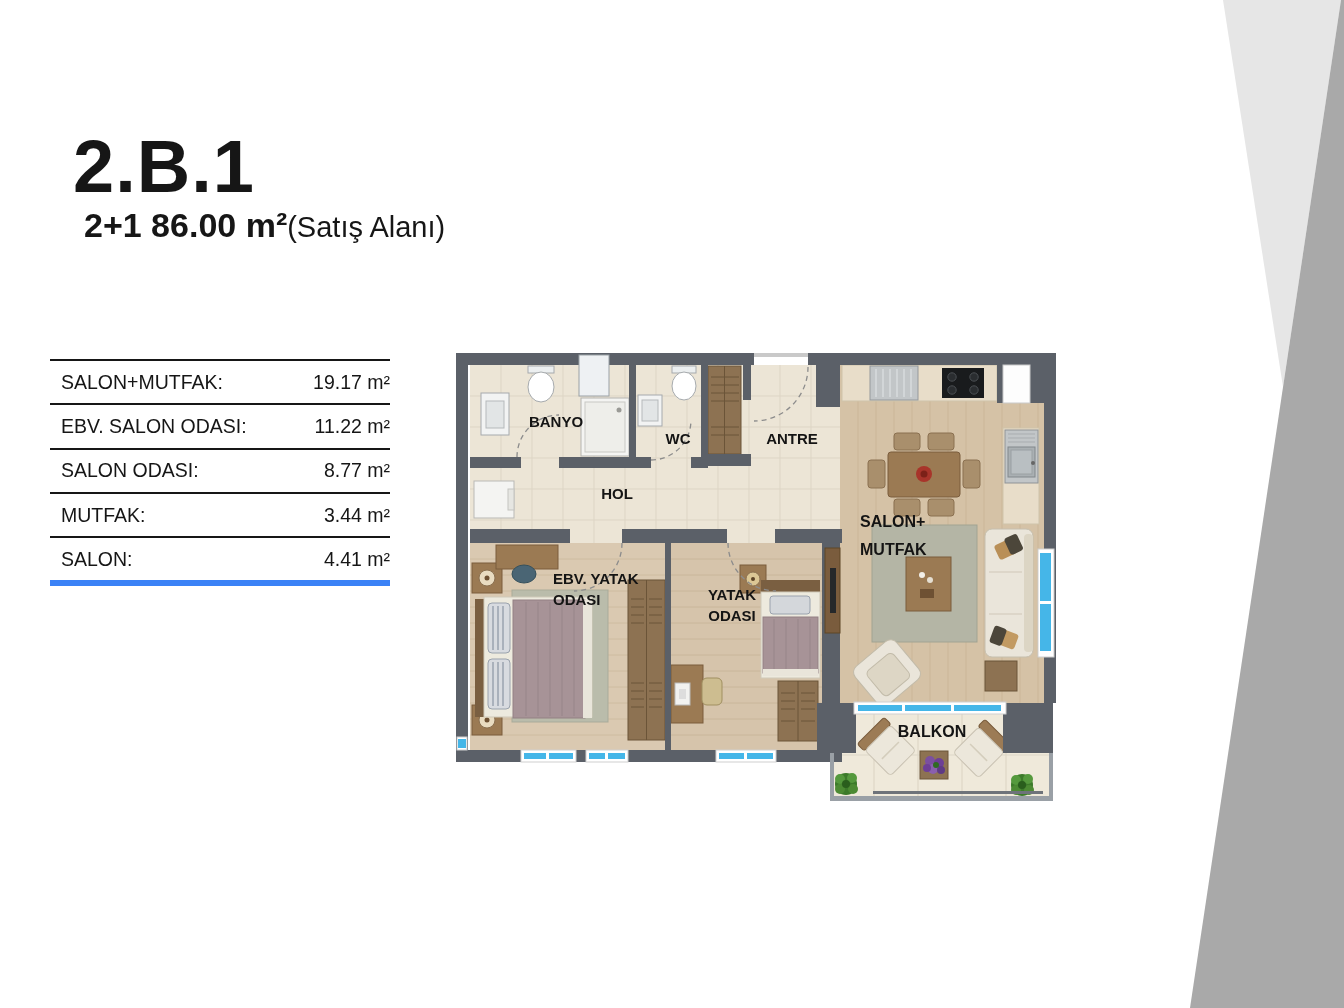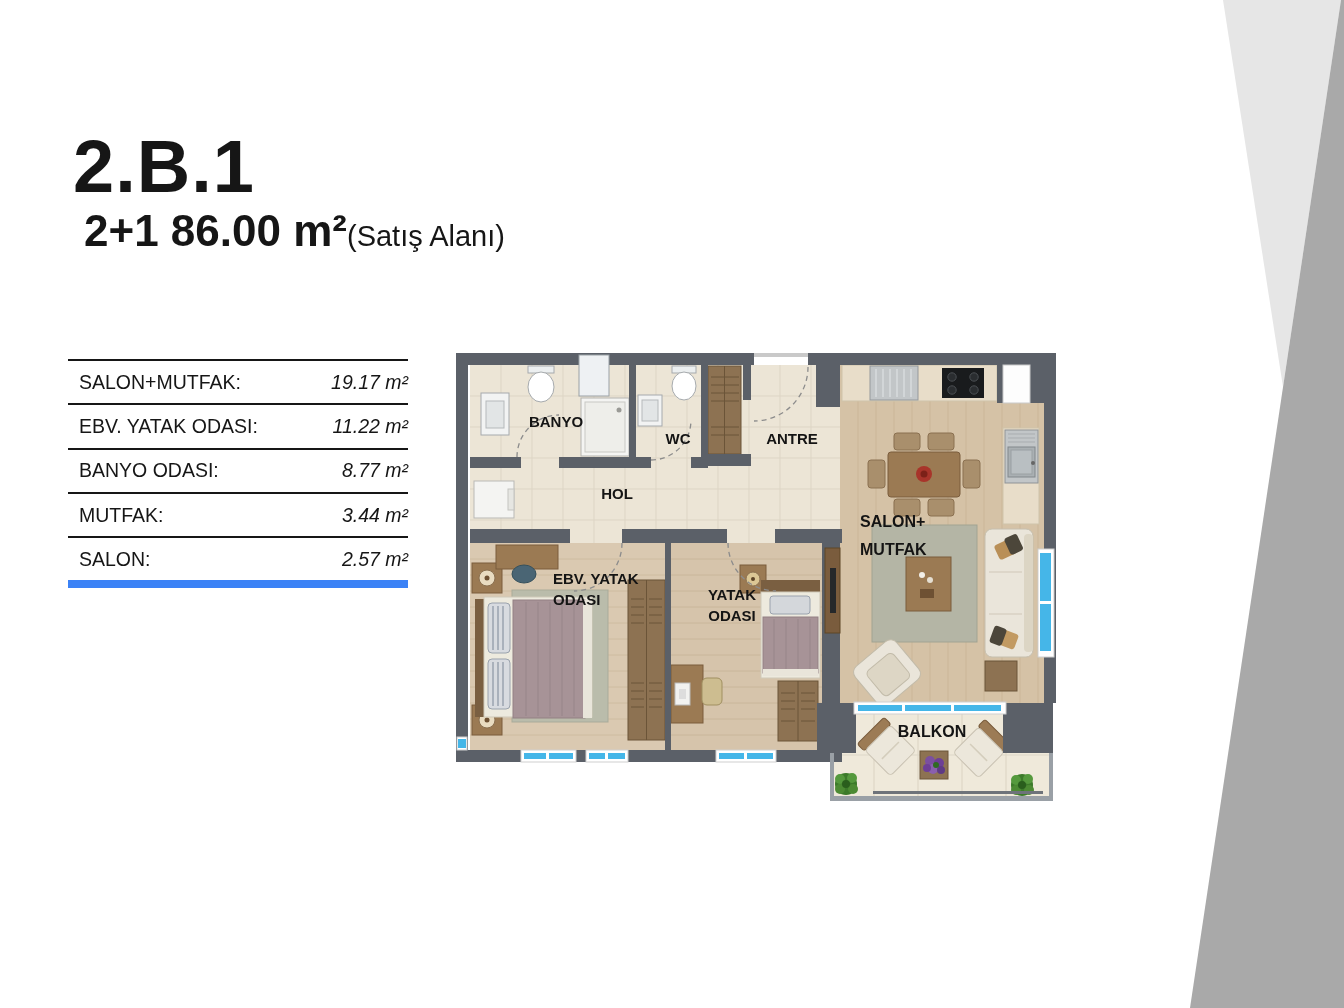--- a/index.html
+++ b/index.html
@@ -1,26 +1,26 @@
 <!DOCTYPE html>
 <html><head>
 <meta charset="utf-8">
 <style>
   html,body{margin:0;padding:0;background:#fff;}
   .canvas{position:relative;width:1344px;height:1008px;background:#ffffff;overflow:hidden;
           font-family:"Liberation Sans",sans-serif;color:#161616;}
   .decor{position:absolute;left:0;top:0;}
   .unit-code{position:absolute;left:73px;top:130px;font-size:74px;font-weight:bold;line-height:1;letter-spacing:1px;}
   .unit-spec{position:absolute;left:84px;top:206px;white-space:nowrap;}
-  .unit-spec .main{font-size:44px;font-weight:bold;}
+  .unit-spec .main{font-size:34px;font-weight:bold;}
   .unit-spec .note{font-size:29px;font-weight:normal;text-align:right;}
-  .area-table{position:absolute;left:68px;top:359px;width:340px;border-bottom:8px solid #3b82f6;}
+  .area-table{position:absolute;left:50px;top:359px;width:340px;border-bottom:6px solid #3b82f6;}
   .area-row{display:flex;justify-content:space-between;align-items:center;box-sizing:border-box;
             height:44.3px;border-top:2px solid #161616;font-size:19.5px;padding-left:11px;}
-  .area-row .val{padding-right:0;font-style:italic;}
+  .area-row .val{padding-right:0;}
   .floorplan{position:absolute;left:456px;top:353px;}
   svg text{font-family:"Liberation Sans",sans-serif;}
 </style>
 </head>
 <body>
 
 <div class="canvas">
 
   <svg class="decor" width="1344" height="1008" viewBox="0 0 1344 1008">
     <polygon points="1223,0 1341,0 1283,387" fill="#e6e6e6"></polygon>
@@ -31,34 +31,34 @@
   <div class="unit-spec">
     <span class="main">2+1 86.00 m²</span><span class="note">(Satış Alanı)</span>
   </div>
 
   <div class="area-table">
     <div class="area-row">
       <span>SALON+MUTFAK:</span>
       <span class="val">19.17 m²</span>
     </div>
     <div class="area-row">
-      <span>EBV. YATAK ODASI:</span>
+      <span>EBV. SALON ODASI:</span>
       <span class="val">11.22 m²</span>
     </div>
     <div class="area-row">
-      <span>BANYO ODASI:</span>
+      <span>SALON ODASI:</span>
       <span class="val">8.77 m²</span>
     </div>
     <div class="area-row">
       <span>MUTFAK:</span>
       <span class="val">3.44 m²</span>
     </div>
     <div class="area-row">
       <span>SALON:</span>
-      <span class="val">2.57 m²</span>
+      <span class="val">4.41 m²</span>
     </div>
   </div>
 
   <svg class="floorplan" width="600" height="455" viewBox="0 0 600 455">
 
     <g>
       <rect x="14" y="12" width="372" height="178" fill="#ece5d6"></rect>
       <path d="M45 12V190M76 12V190M107 12V190M138 12V190M169 12V190M200 12V190M231 12V190M262 12V190M293 12V190M324 12V190M355 12V190M14 43H386M14 74H386M14 105H386M14 136H386M14 167H386" stroke="#ddd5c5" stroke-width="1" fill="none"></path>
       <rect x="14" y="190" width="195" height="207" fill="#dac9b1"></rect>
       <path d="M14 206H209M14 222H209M14 238H209M14 254H209M14 270H209M14 286H209M14 302H209M14 318H209M14 334H209M14 350H209M14 366H209M14 382H209" stroke="#c9b69a" stroke-width="1" opacity="0.7" fill="none"></path>

